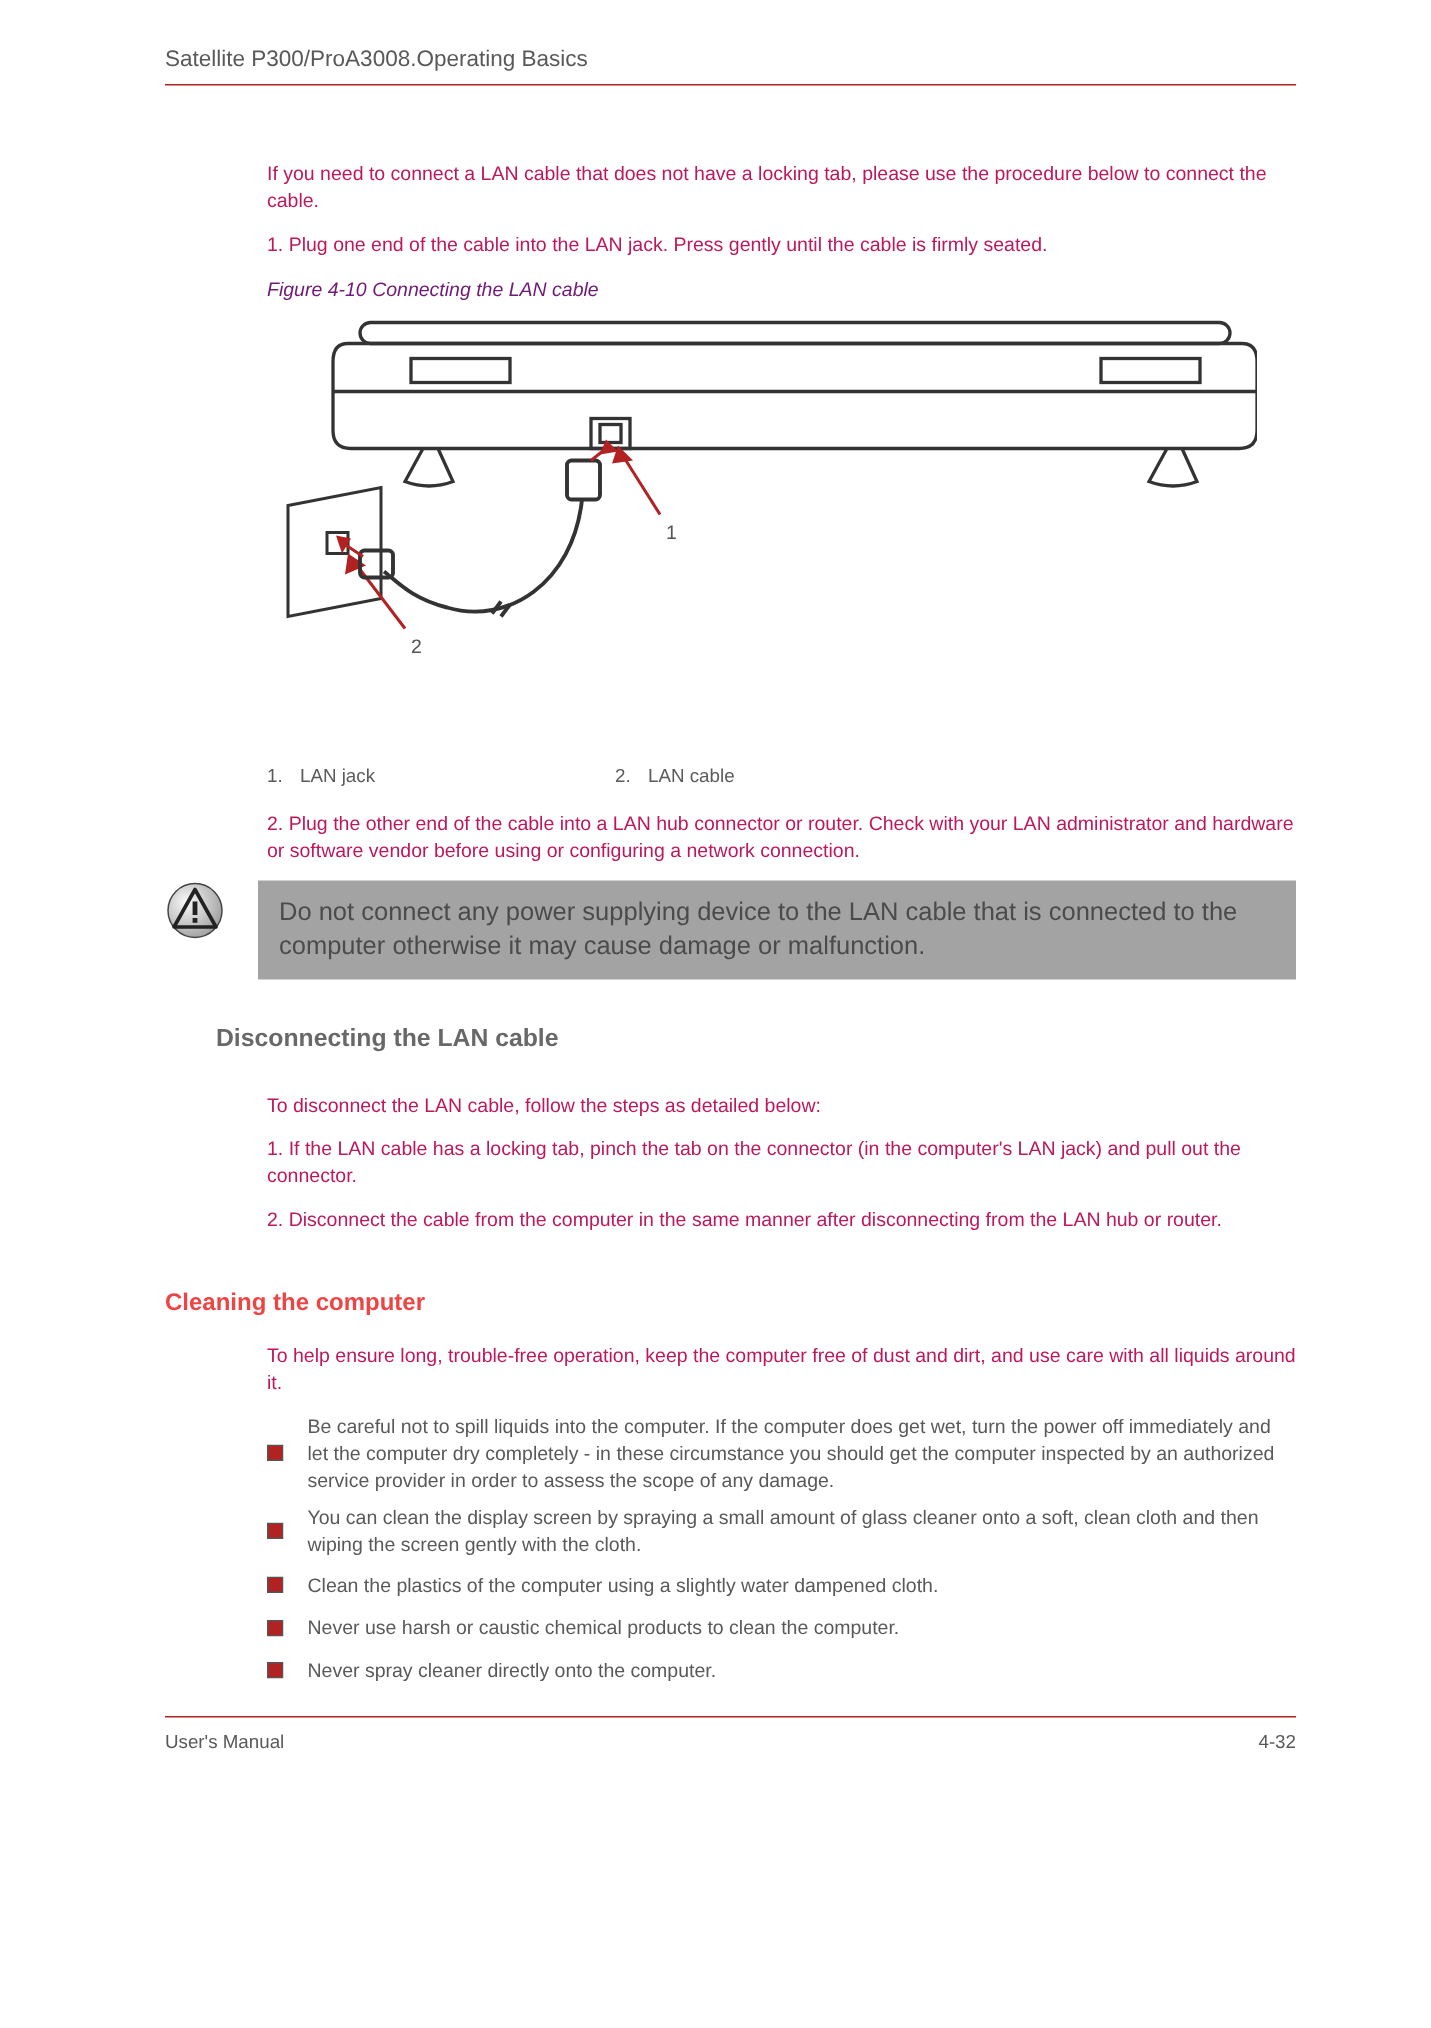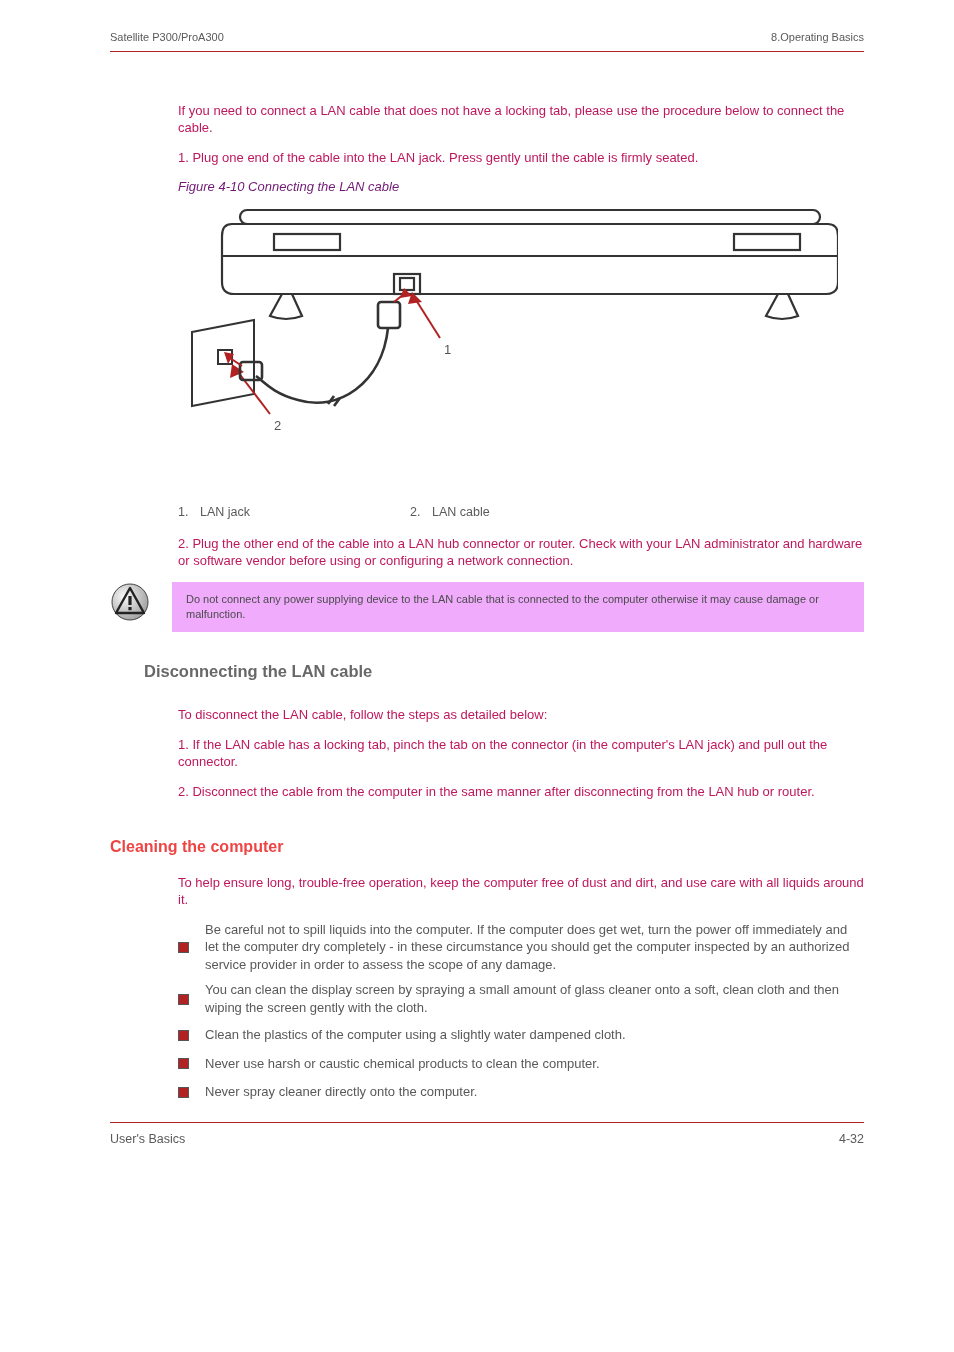--- a/index.html
+++ b/index.html
@@ -11,22 +11,21 @@
     color: #595959;
     font-size: 13px;
     line-height: 1.35;
   }
   .page {
     padding: 30px 90px 30px 110px;
     position: relative;
   }
   .header {
     display: flex;
-    justify-content: space-between;
-    font-size: 11px;
+    font-size: 15px;
     color: #595959;
     padding-bottom: 6px;
     border-bottom: 1.5px solid #b22222;
     margin-bottom: 50px;
   }
   .content-col {
     margin-left: 68px;
   }
   .para {
     margin-bottom: 12px;
@@ -56,24 +55,24 @@
     display: flex;
     align-items: flex-start;
     gap: 22px;
     margin-left: -68px;
     margin-top: 10px;
     margin-bottom: 6px;
   }
   .note-icon { flex: 0 0 auto; }
   .note-box {
     flex: 1;
-    background: #f0abfc;
+    background: #a3a3a3;
     padding: 10px 14px;
     color: #4b4b4b;
-    font-size: 11px;
+    font-size: 17px;
   }
   h2.section-head {
     font-size: 16px;
     color: #ef4444;
     font-weight: bold;
     margin-top: 36px;
     margin-bottom: 16px;
     margin-left: -68px;
   }
   h3.sub-head {
@@ -261,17 +260,17 @@
               <rect x="0.5" y="0.5" width="10" height="10" fill="#b22222" stroke="#555" stroke-width="1"></rect>
             </svg>
         </span>
         <span>Never spray cleaner directly onto the computer.</span>
       </div>
     </div>
 
   </div>
 
   <div class="footer">
-    <span>User's Basics</span>
+    <span>User's Manual</span>
     <span>4-32</span>
   </div>
 
 </div>
 
 </body></html>

